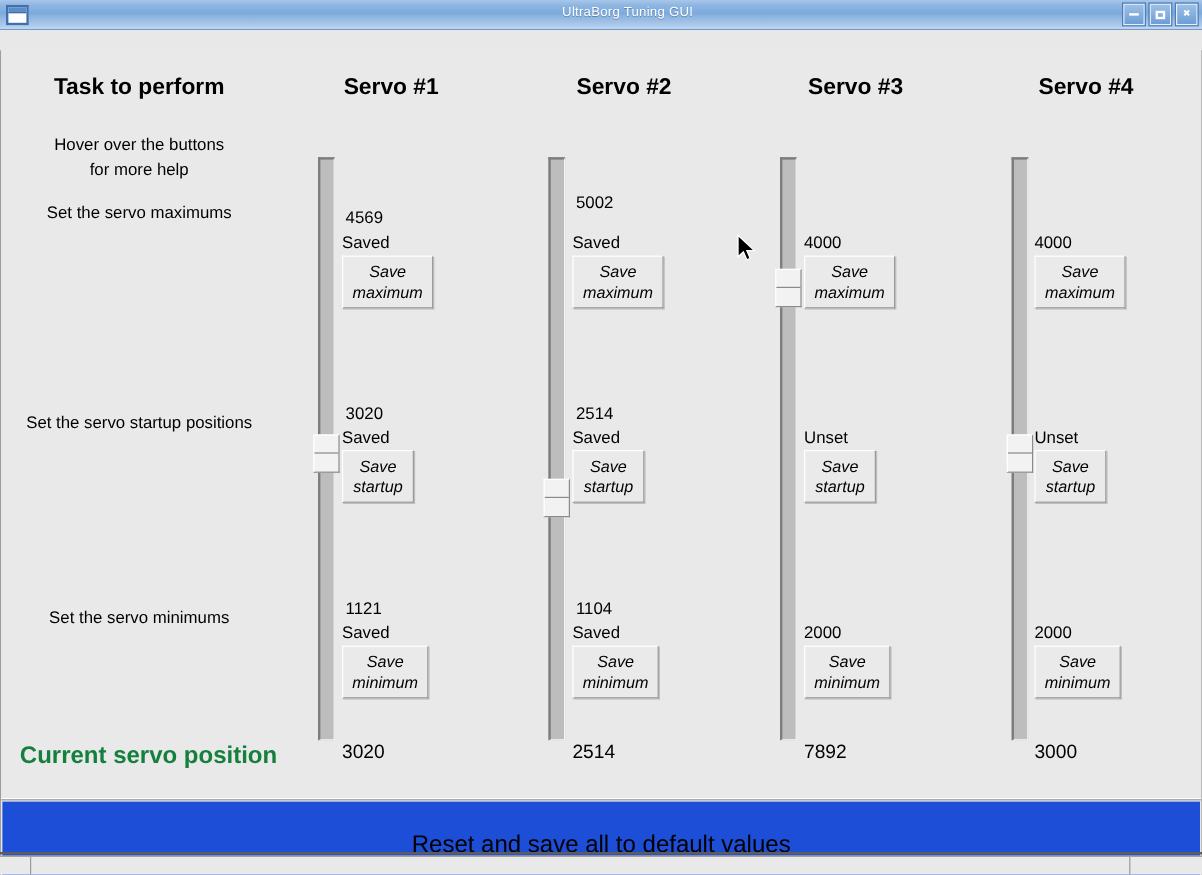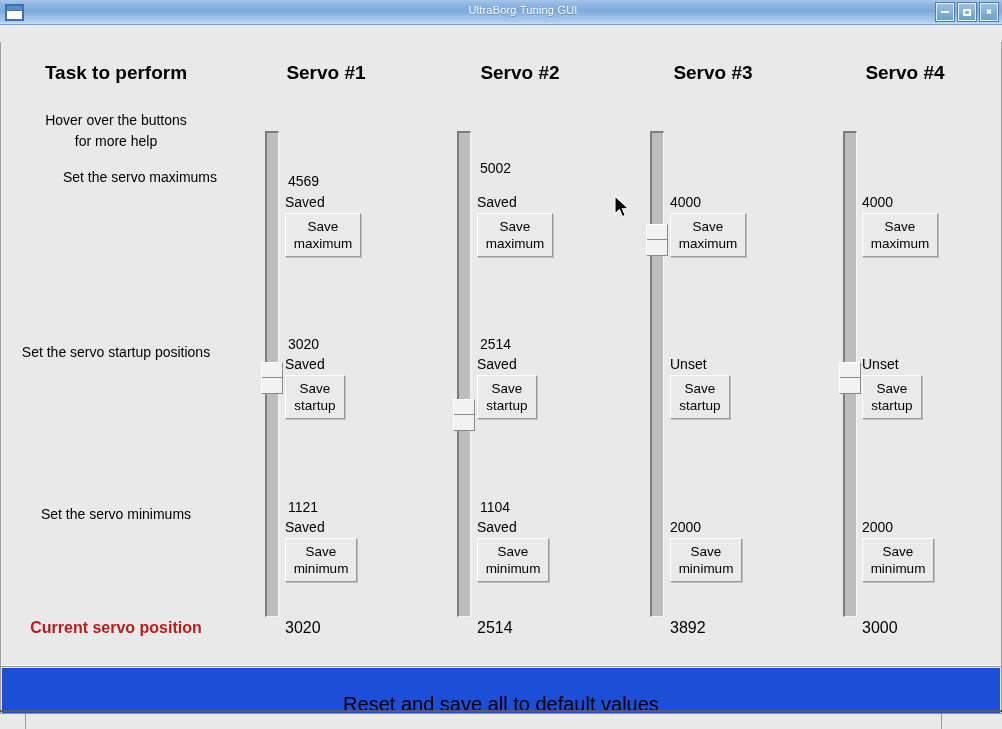--- a/index.html
+++ b/index.html
@@ -188,31 +188,32 @@
     text-align: center;
     display: flex;
     flex-direction: column;
     align-items: center;
     justify-content: center;
     box-sizing: border-box;
     cursor: pointer;
     white-space: pre-line;
     font-family: "Liberation Sans", sans-serif;
     padding: 16px;
+    font-style: italic;
   }
 
   
   .cur-label {
     position: absolute;
     left: 0;
     width: 230px;
-    text-align: center;
-    font-size: 16px;
+    text-align: right;
+    font-size: 20px;
     font-weight: bold;
-    color: #b91c1c;
+    color: #15803d;
   }
   .cur-value {
     position: absolute;
     font-size: 16px;
     color: #000;
     white-space: nowrap;
   }
 
   
   .reset-panel {
@@ -324,21 +325,21 @@
     <div class="main-panel">
 
       <div class="col-header" style="left:0;width:230px;top:20px;">Task to perform</div>
       <div class="col-header" style="left:230px;width:190px;top:20px;">Servo #1</div>
       <div class="col-header" style="left:424px;width:190px;top:20px;">Servo #2</div>
       <div class="col-header" style="left:617px;width:190px;top:20px;">Servo #3</div>
       <div class="col-header" style="left:809px;width:190px;top:20px;">Servo #4</div>
 
       <div class="task-label" style="top:68px;">Hover over the buttons
 for more help</div>
-      <div class="task-label" style="top:125px;padding-left:24px;">Set the servo maximums</div>
+      <div class="task-label" style="top:125px;">Set the servo maximums</div>
       <div class="task-label" style="top:300px;">Set the servo startup positions</div>
       <div class="task-label" style="top:462px;">Set the servo minimums</div>
 
       <div class="slider" style="left:264px;top:89px;">
         <div class="slider-handle" style="top:229px;"></div>
       </div>
       <div class="val-num" style="left:287px;top:131px;">4569</div>
       <div class="val-state" style="left:284px;top:152px;">Saved</div>
       <div class="btn" style="left:284px;top:171px;width:76px;height:44px;">Save
 maximum</div>
@@ -398,21 +399,21 @@
       <div class="btn" style="left:861px;top:333px;width:60px;height:44px;">Save
 startup</div>
 
       <div class="val-num" style="left:861px;top:477px;">2000</div>
       <div class="btn" style="left:861px;top:496px;width:72px;height:44px;">Save
 minimum</div>
 
       <div class="cur-label" style="top:577px;">Current servo position</div>
       <div class="cur-value" style="left:284px;top:577px;">3020</div>
       <div class="cur-value" style="left:476px;top:577px;">2514</div>
-      <div class="cur-value" style="left:669px;top:577px;">3892</div>
+      <div class="cur-value" style="left:669px;top:577px;">7892</div>
       <div class="cur-value" style="left:861px;top:577px;">3000</div>
     </div>
 
     <div class="reset-panel">
       <div class="reset-sep"></div>
       <div class="reset-btn">Reset and save all to default values</div>
     </div>
     <div class="reset-underline"></div>
   </div>
 

